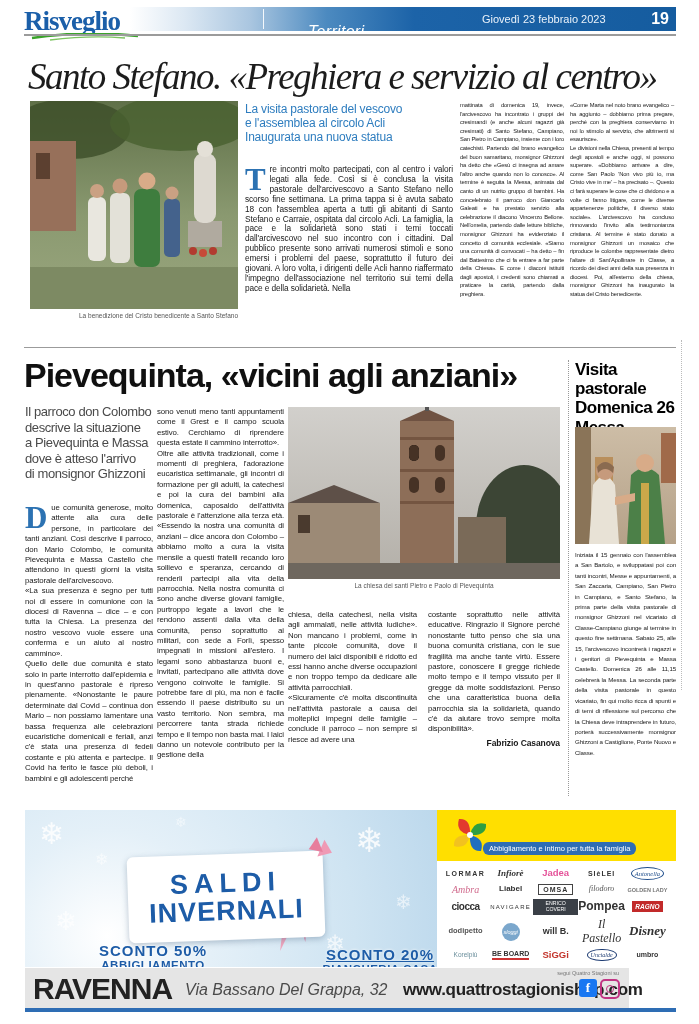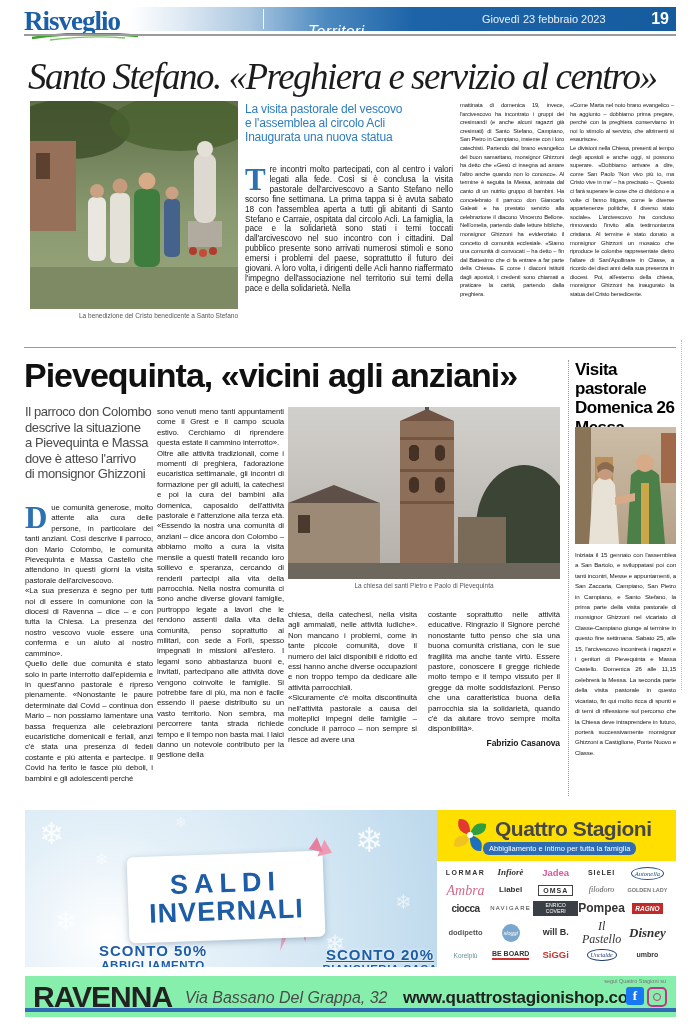--- a/index.html
+++ b/index.html
@@ -93,21 +93,21 @@
   .brands{position:absolute;left:412px;top:51px;width:239px;height:106px;background:#fff;
           display:grid;grid-template-columns:repeat(5,1fr);align-items:center;justify-items:center;
           padding:5px 6px;box-sizing:border-box;row-gap:2px;}
   .brand{font-size:7px;color:#333;text-align:center;line-height:1.1;}
   .brand:nth-child(1){letter-spacing:1.5px;font-weight:bold;}
   .brand:nth-child(2){font-family:"Liberation Serif",serif;font-style:italic;font-weight:bold;font-size:9px;}
   .brand:nth-child(3){color:#e5549a;font-weight:bold;font-size:9.5px;}
   .brand:nth-child(4){letter-spacing:1px;font-weight:bold;}
   .brand:nth-child(5){font-family:"Liberation Serif",serif;font-style:italic;color:#1f4e8c;
                       border:1px solid #1f4e8c;border-radius:50%;padding:2px 3px;font-size:6.5px;}
-  .brand:nth-child(6){font-family:"Liberation Serif",serif;font-style:italic;color:#d06a8c;font-size:14px;text-align:center;}
+  .brand:nth-child(6){font-family:"Liberation Serif",serif;font-style:italic;color:#d06a8c;font-size:10px;text-align:center;}
   .brand:nth-child(7){font-weight:900;font-size:8px;}
   .brand:nth-child(8){border:1px solid #444;padding:1px 4px;font-weight:bold;letter-spacing:1px;}
   .brand:nth-child(9){font-family:"Liberation Serif",serif;font-style:italic;color:#555;font-size:8px;}
   .brand:nth-child(10){font-size:5.5px;color:#777;font-weight:bold;}
   .brand:nth-child(11){font-weight:900;font-size:10px;letter-spacing:-.5px;}
   .brand:nth-child(12){font-size:6px;letter-spacing:1.3px;}
   .brand:nth-child(13){background:#3a3f46;color:#fff;padding:2px 2px;font-size:5.2px;}
   .brand:nth-child(14){font-weight:900;font-size:12px;}
   .brand:nth-child(15){background:#c22a2a;color:#fff;padding:2px 3px;font-weight:900;font-style:italic;font-size:6.5px;}
   .brand:nth-child(16){font-weight:bold;color:#555;font-size:7.5px;}
@@ -115,21 +115,21 @@
                        line-height:18px;font-style:italic;font-size:5.5px;}
   .brand:nth-child(18){font-weight:900;font-size:9px;}
   .brand:nth-child(19){font-family:"Liberation Serif",serif;font-style:italic;font-size:12px;}
   .brand:nth-child(20){font-family:"Liberation Serif",serif;font-style:italic;font-weight:bold;font-size:13px;}
   .brand:nth-child(21){color:#6b8f9c;font-size:6.5px;}
   .brand:nth-child(22){font-weight:900;font-size:7px;color:#333;border-bottom:2px solid #c33;}
   .brand:nth-child(23){color:#c3342b;font-weight:900;font-size:9.5px;}
   .brand:nth-child(24){color:#1f3d73;border:1px solid #1f3d73;border-radius:50%;
                        font-family:"Liberation Serif",serif;font-style:italic;font-size:6px;padding:2px 3px;}
   .brand:nth-child(25){font-weight:900;font-size:7px;}
-  .ad-bar{position:absolute;left:0;top:166px;width:651px;height:41px;background:#86efac;}
+  .ad-bar{position:absolute;left:0;top:158px;width:604px;height:41px;background:#e5e5e5;}
   .city{position:absolute;left:8px;top:4px;font-size:30px;font-weight:900;letter-spacing:-1px;color:#222;}
   .addr{position:absolute;left:160px;top:13px;font-style:italic;font-size:16px;color:#4a4a4a;}
   .site{position:absolute;left:378px;top:12px;font-size:17px;font-weight:bold;color:#222;letter-spacing:-.3px;}
   .social-label{position:absolute;right:10px;top:2px;font-size:5.5px;color:#777;}
   .fb{position:absolute;right:32px;top:11px;width:18px;height:18px;background:#1877f2;border-radius:3px;
       color:#fff;font-weight:bold;font-size:13px;text-align:center;line-height:18px;font-family:"Liberation Serif",serif;}
   .ig{position:absolute;right:9px;top:11px;width:16px;height:16px;border:2px solid #c13584;border-radius:5px;}
   .ig::after{content:"";position:absolute;left:4px;top:4px;width:8px;height:8px;border:1.5px solid #c13584;
              border-radius:50%;box-sizing:border-box;}
   .ad-line{position:absolute;left:0;top:198px;width:651px;height:4px;background:#2e6db4;}
@@ -297,21 +297,20 @@
   </div>
 
   <div class="ad-yellow">
     <svg class="qs-logo" width="42" height="42" viewBox="0 0 42 42">
       <path d="M21 21 Q6 18 10 5 Q22 4 21 21" fill="#e23a2e"></path>
       <path d="M21 21 Q24 6 37 10 Q38 22 21 21" fill="#2f9e41"></path>
       <path d="M21 21 Q36 24 32 37 Q20 38 21 21" fill="#1f6fbf"></path>
       <path d="M21 21 Q18 36 5 32 Q4 20 21 21" fill="#f2c21f"></path>
       <circle cx="21" cy="21" r="3" fill="#fff"></circle>
     </svg>
-    <span class="qs-name">Quattro Stagioni</span>
     <span class="qs-tag">Abbigliamento e intimo per tutta la famiglia</span>
   </div>
 
   <div class="brands">
     <span class="brand">LORMAR</span>
     <span class="brand">Infiorè</span>
     <span class="brand">Jadea</span>
     <span class="brand">SIèLEI</span>
     <span class="brand">Antonella</span>
     <span class="brand">Ambra</span>

